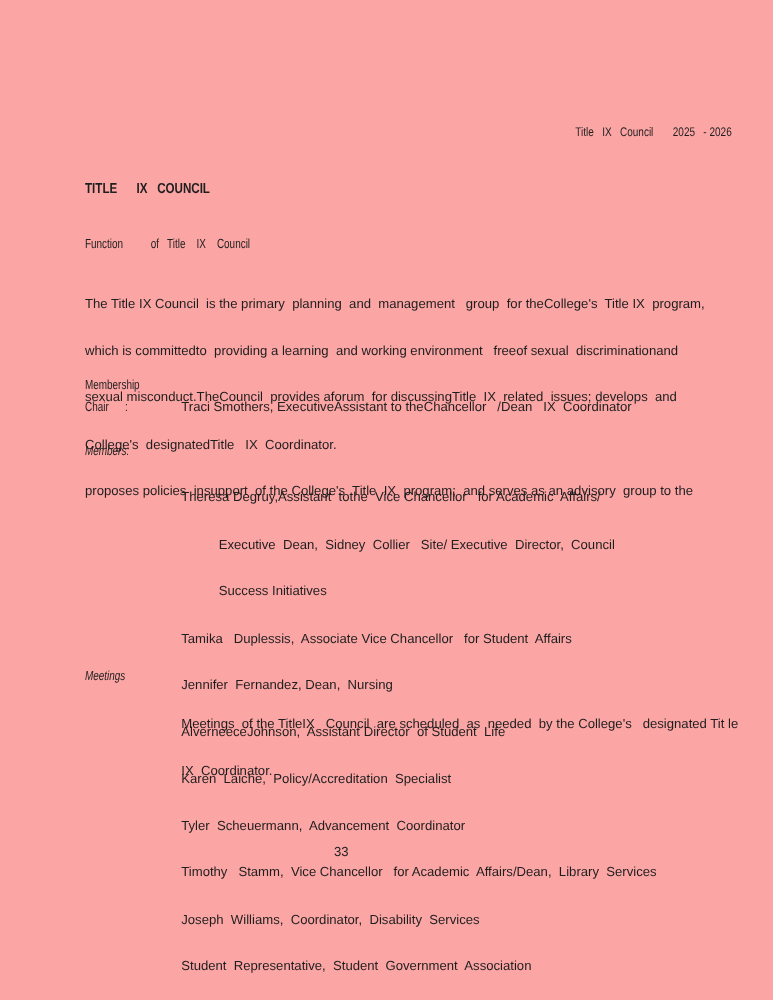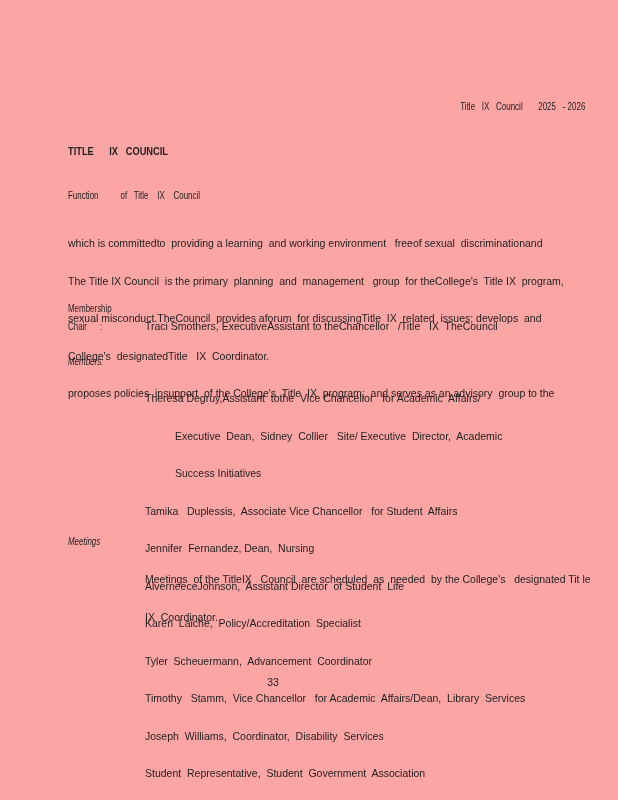--- a/index.html
+++ b/index.html
@@ -29,40 +29,40 @@
 
 <div class="page">
 
   <div class="abs cond-r" style="top:101px;right:33px;">Title   IX   Council       2025   - 2026</div>
 
   <div class="abs doc-title" style="top:144px;left:68px;">TITLE      IX   COUNCIL</div>
 
   <div class="abs cond" style="top:189px;left:68px;">Function          of   Title    IX    Council</div>
 
   <div class="abs body-text" style="top:212px;left:68px;width:540px;">
+    <div class="ln">The Title IX Council  is the primary  planning  and  management   group  for theCollege's  Title IX  program,</div>
     <div class="ln">which is committedto  providing a learning  and working environment   freeof sexual  discriminationand</div>
-    <div class="ln">The Title IX Council  is the primary  planning  and  management   group  for theCollege's  Title IX  program,</div>
     <div class="ln">sexual misconduct.TheCouncil  provides aforum  for discussingTitle  IX  related  issues; develops  and</div>
     <div class="ln">College's  designatedTitle   IX  Coordinator.</div>
     <div class="ln">proposes policies  insupport  of the College's  Title  IX  program;  and serves as an advisory  group to the</div>
   </div>
 
   <div class="abs cond" style="top:302px;left:68px;">Membership</div>
 
   <div class="abs body-text" style="top:320px;left:68px;width:540px;height:14px;text-align:right;">
     <span class="abs cond" style="top:0;left:0;">Chair</span>
     <span class="abs cond" style="top:0;left:32px;">:</span>
-    <span class="abs" style="top:0;left:77px;">Traci Smothers, ExecutiveAssistant to theChancellor   /Title   IX  TheCouncil</span>
+    <span class="abs" style="top:0;left:77px;">Traci Smothers, ExecutiveAssistant to theChancellor   /Dean   IX  Coordinator</span>
   </div>
 
   <div class="abs cond i" style="top:355px;left:68px;">Members:</div>
 
   <div class="abs body-text" style="top:367px;left:145px;width:460px;">
     <div class="ln">Theresa Degruy,Assistant  tothe  Vice Chancellor   for Academic  Affairs/</div>
-    <div class="ln wrap">Executive  Dean,  Sidney  Collier   Site/ Executive  Director,  Academic</div>
+    <div class="ln wrap">Executive  Dean,  Sidney  Collier   Site/ Executive  Director,  Council</div>
     <div class="ln wrap">Success Initiatives</div>
     <div class="ln">Tamika   Duplessis,  Associate Vice Chancellor   for Student  Affairs</div>
     <div class="ln">Jennifer  Fernandez, Dean,  Nursing</div>
     <div class="ln">AlverneeceJohnson,  Assistant Director  of Student  Life</div>
     <div class="ln">Karen  Laiche,  Policy/Accreditation  Specialist</div>
     <div class="ln">Tyler  Scheuermann,  Advancement  Coordinator</div>
     <div class="ln">Timothy   Stamm,  Vice Chancellor   for Academic  Affairs/Dean,  Library  Services</div>
     <div class="ln">Joseph  Williams,  Coordinator,  Disability  Services</div>
     <div class="ln">Student  Representative,  Student  Government  Association</div>
     

